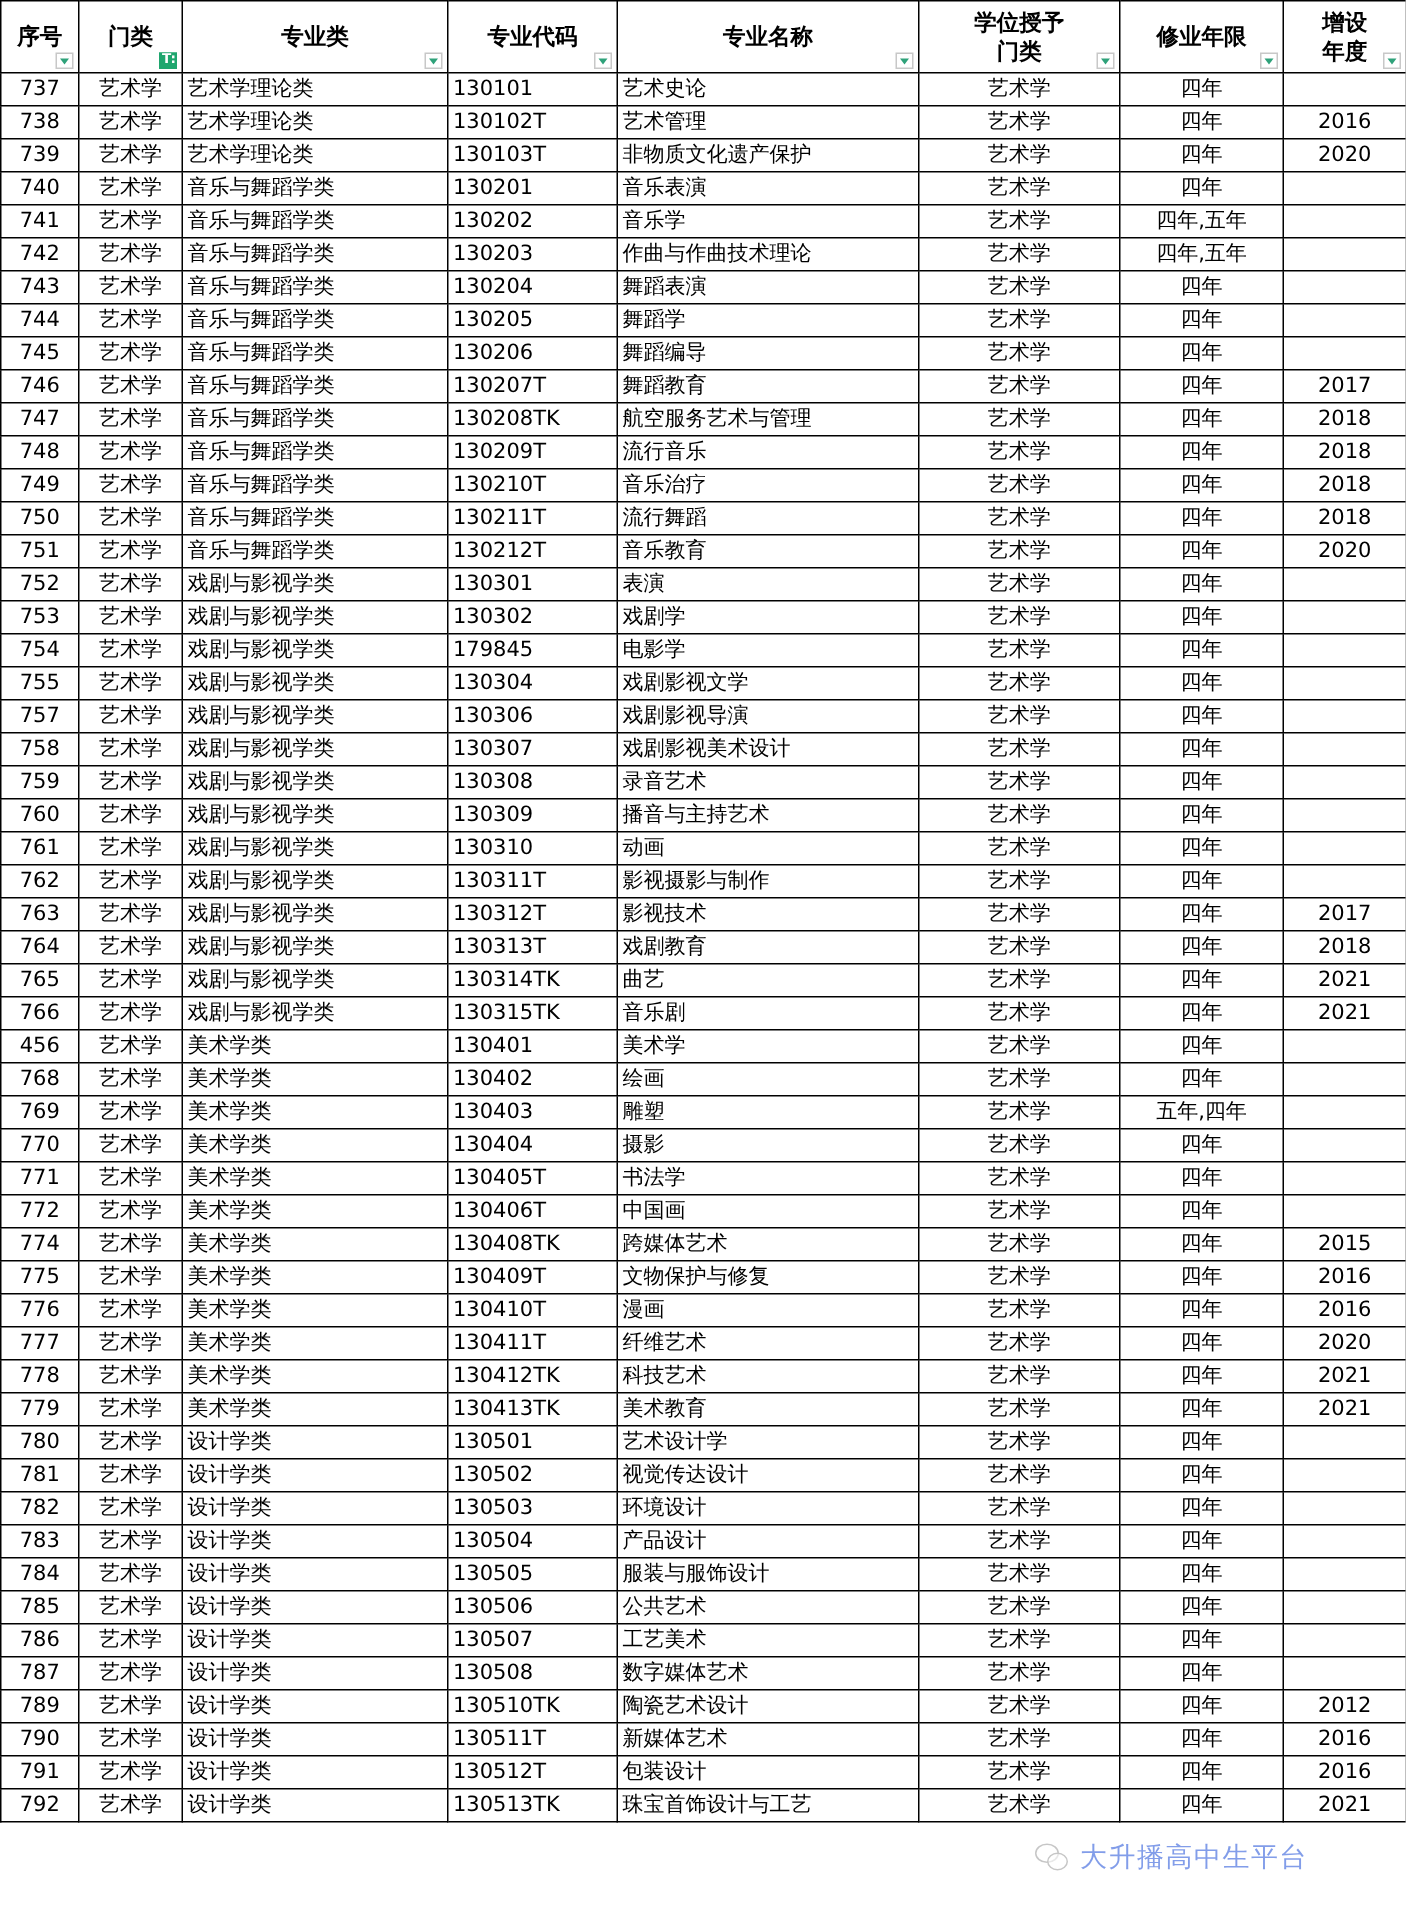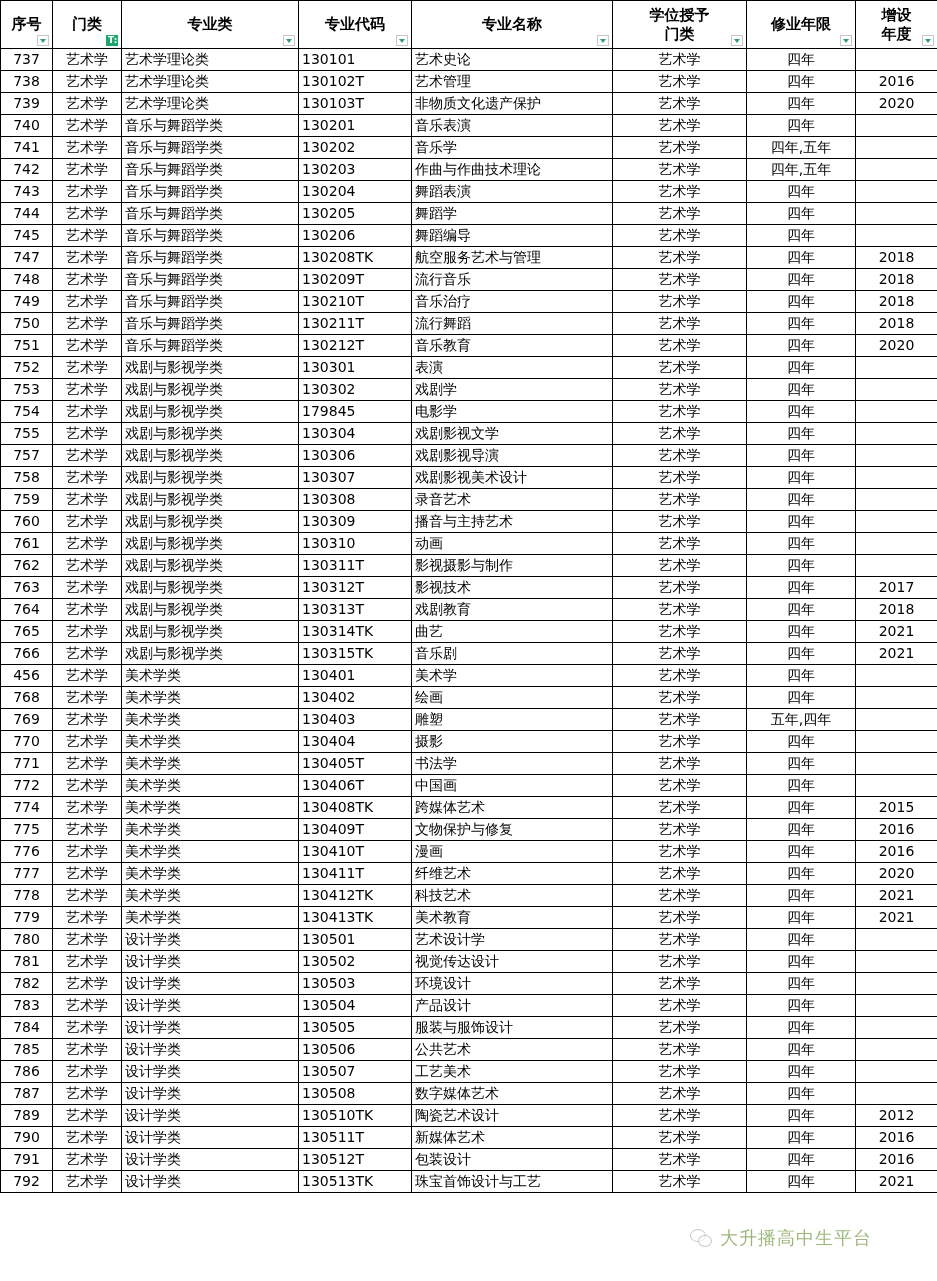--- a/index.html
+++ b/index.html
@@ -15,21 +15,21 @@
   td.left { text-align: left; padding-left: 3px; }
   .filter-btn { position: absolute; right: 3px; bottom: 2px; width: 12px; height: 11px; border: 1px solid #c8c8c8; background: #fff; box-sizing: border-box; }
   .filter-btn::after { content: ""; position: absolute; left: 2px; top: 3px; border-left: 3px solid transparent; border-right: 3px solid transparent; border-top: 4px solid #2fa27a; }
   .filter-btn.active { background: #1fa66e; border-color: #1fa66e; }
   .filter-btn.active::after { display: none; }
   .filter-btn.active .fglyph { position: absolute; left: 1px; top: -2px; color: #fff; font-size: 9px; font-weight: bold; line-height: 12px; }
   .watermark { position: absolute; left: 690px; top: 1226px; display: flex; align-items: center; opacity: 0.55; pointer-events: none; }
   .watermark .wx { width: 22px; height: 18px; position: relative; margin-right: 8px; }
   .watermark .wx .b1 { position: absolute; left: 0; top: 0; width: 14px; height: 11px; border: 1.5px solid #999; border-radius: 50%; background: rgba(255,255,255,0.4); }
   .watermark .wx .b2 { position: absolute; left: 8px; top: 6px; width: 12px; height: 10px; border: 1.5px solid #999; border-radius: 50%; background: rgba(255,255,255,0.6); }
-  .watermark .wm-text { font-size: 18px; color: #4d7c0f; letter-spacing: 1px; }
+  .watermark .wm-text { font-size: 18px; color: #1d4ed8; letter-spacing: 1px; }
 </style>
 </head>
 <body>
 
 <table>
   <colgroup>
     <col class="c0">
       <col class="c1">
       <col class="c2">
       <col class="c3">
@@ -163,20 +163,30 @@
         <td class="center">745</td>
         <td class="center">艺术学</td>
         <td class="left">音乐与舞蹈学类</td>
         <td class="left">130206</td>
         <td class="left">舞蹈编导</td>
         <td class="center">艺术学</td>
         <td class="center">四年</td>
         <td class="center"></td>
       </tr>
       <tr>
+        <td class="center">746</td>
+        <td class="center">艺术学</td>
+        <td class="left">音乐与舞蹈学类</td>
+        <td class="left">130207T</td>
+        <td class="left">舞蹈教育</td>
+        <td class="center">艺术学</td>
+        <td class="center">四年</td>
+        <td class="center">2017</td>
+      </tr>
+      <tr>
         <td class="center">747</td>
         <td class="center">艺术学</td>
         <td class="left">音乐与舞蹈学类</td>
         <td class="left">130208TK</td>
         <td class="left">航空服务艺术与管理</td>
         <td class="center">艺术学</td>
         <td class="center">四年</td>
         <td class="center">2018</td>
       </tr>
       <tr>

